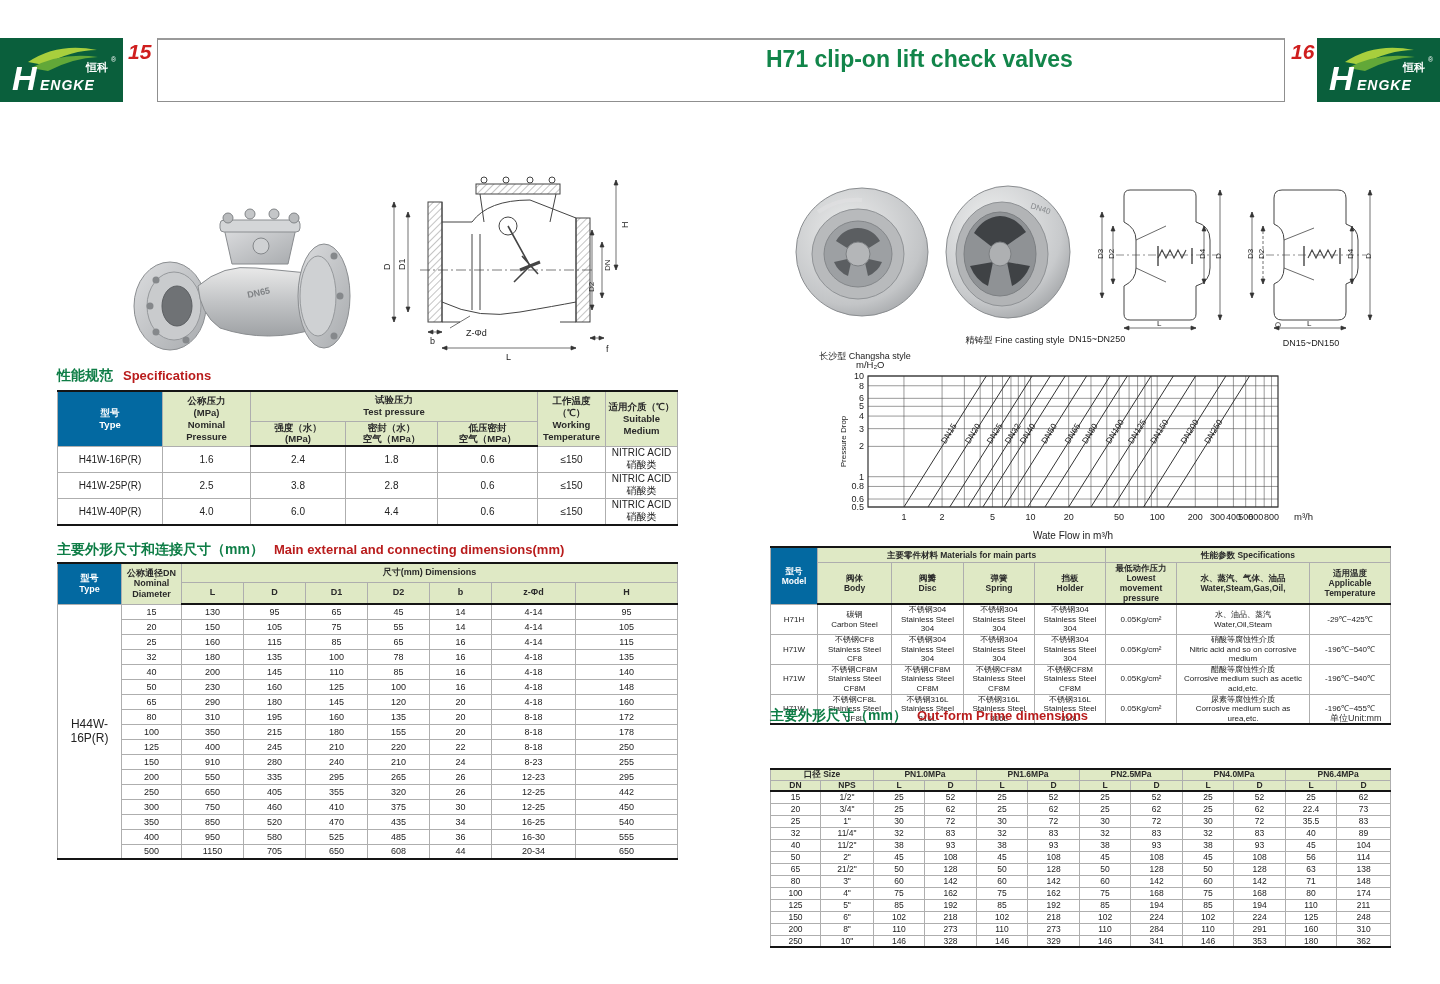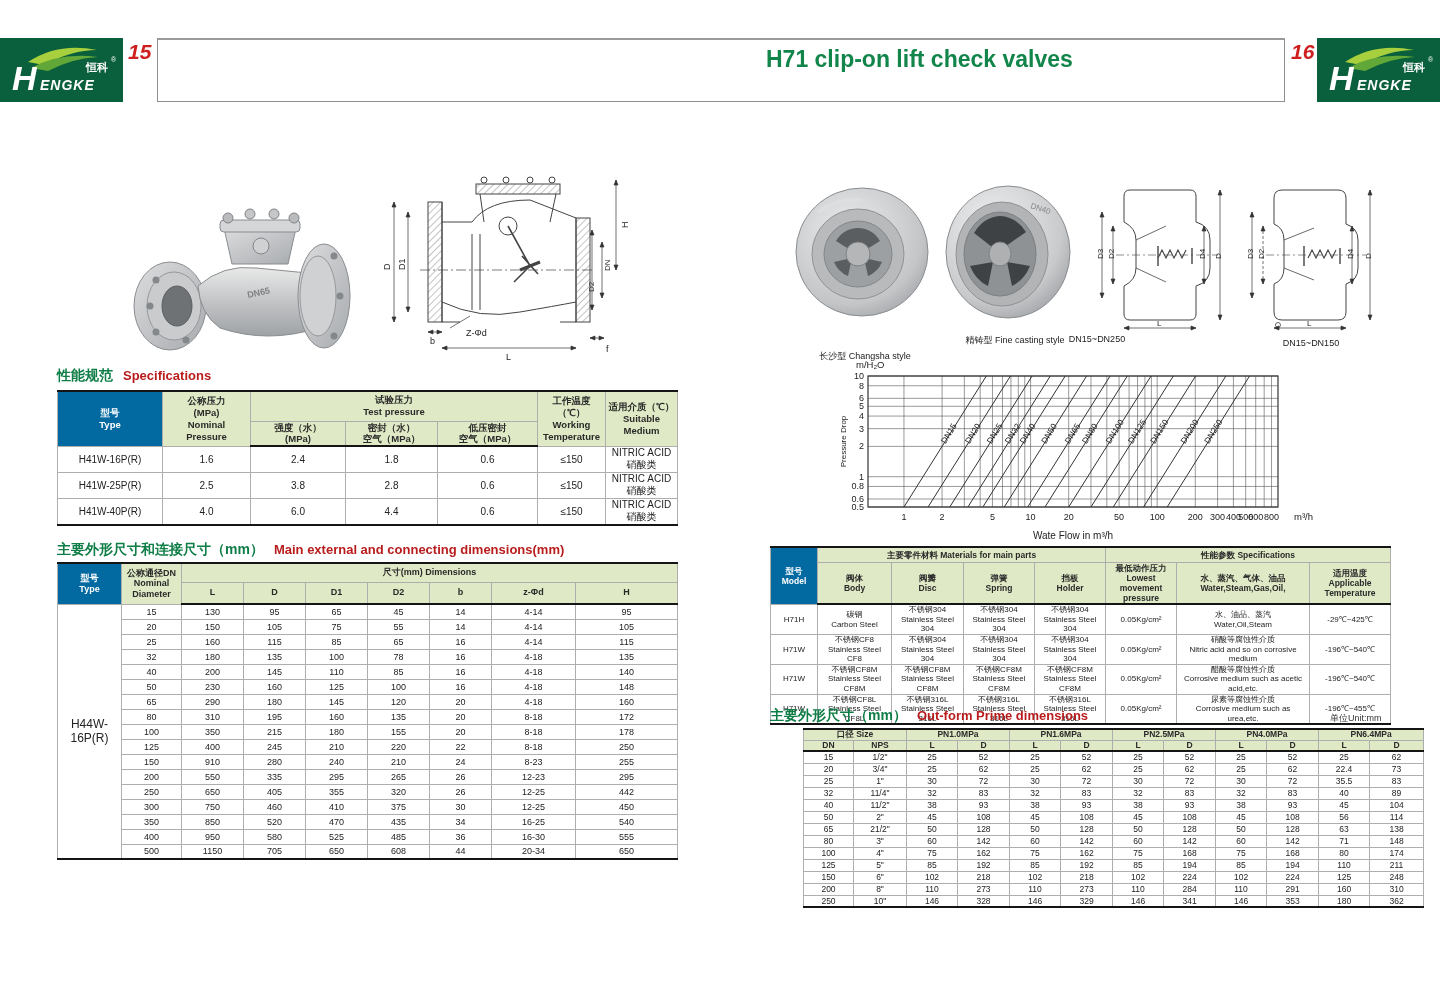--- a/index.html
+++ b/index.html
@@ -793,21 +793,21 @@
             <td>-196℃~455℃</td>
           </tr>
         </tbody>
       </table>
     </div>
 
   <div class="sec-title" style="left:770px;top:706px;">
     <span class="sec-cn">主要外形尺寸（mm）</span><span class="sec-en">Out-form Prime dimensions</span>
   </div>
   <div class="unit-label" style="left:1330px;top:712px;">单位Unit:mm</div>
-  <div class="tbl" style="left:770px;top:728px;margin-left:33px;" id="out-table">
+  <div class="tbl" style="left:770px;top:768px;" id="out-table">
       <table class="cat">
         <colgroup>
           <col style="width: 50px;">
           <col style="width: 53px;">
           <col style="width: 51px;">
           <col style="width: 52px;">
           <col style="width: 51px;">
           <col style="width: 52px;">
           <col style="width: 51px;">
           <col style="width: 52px;">

